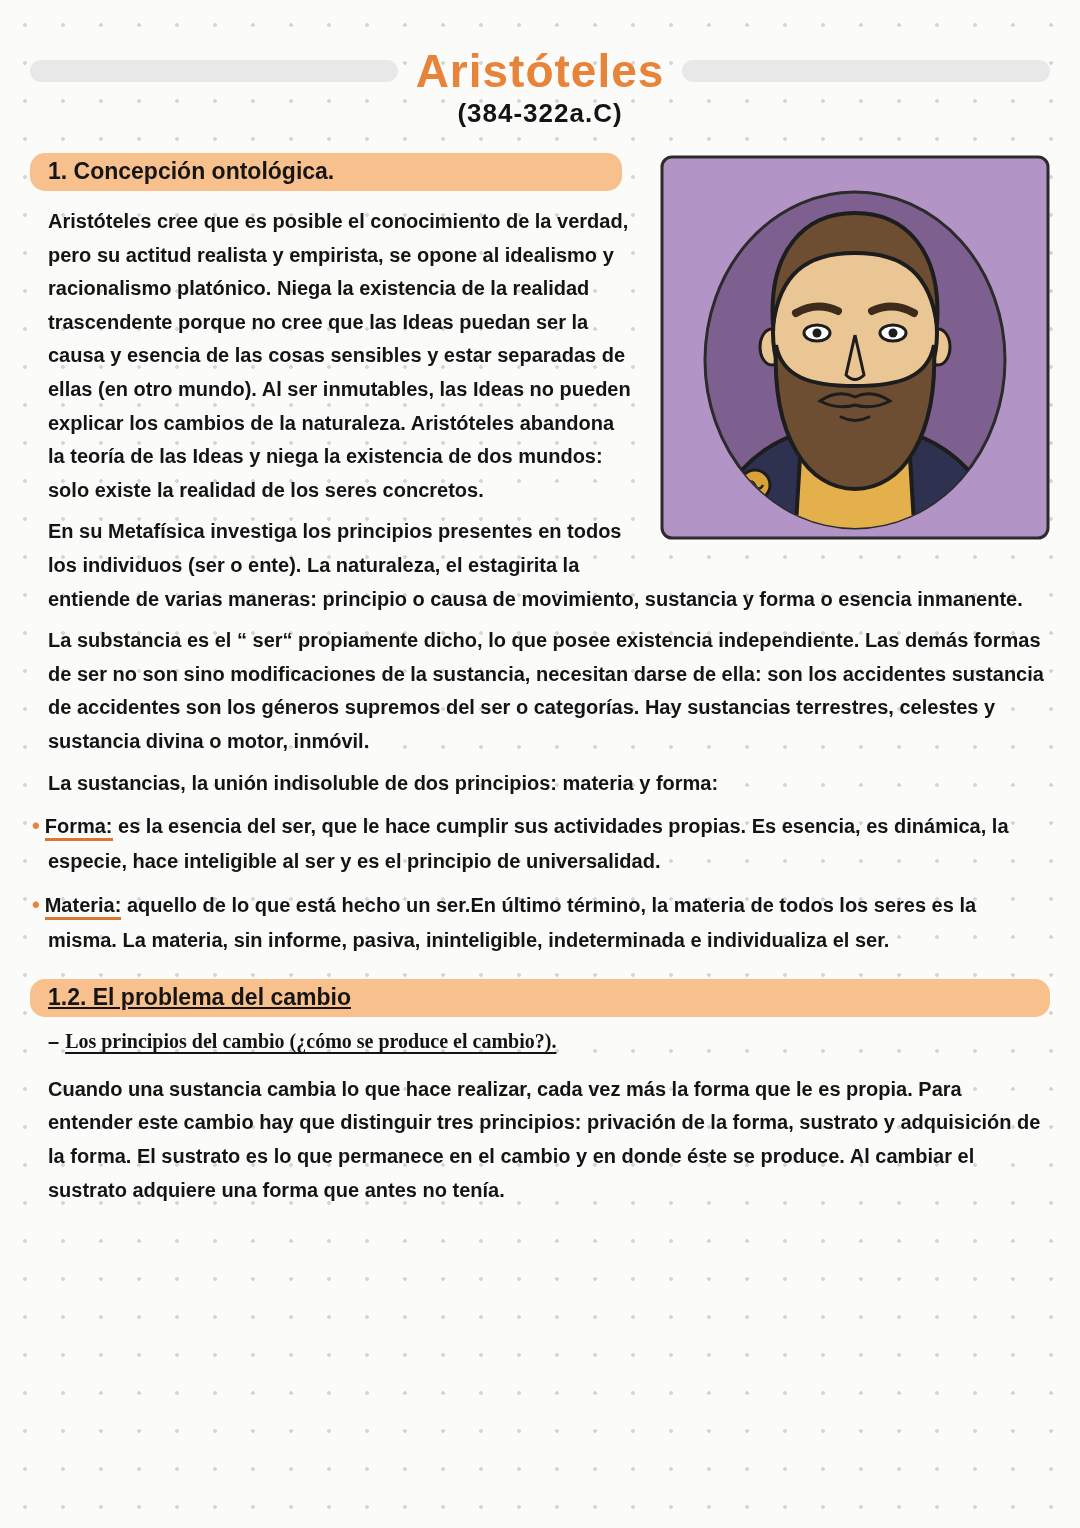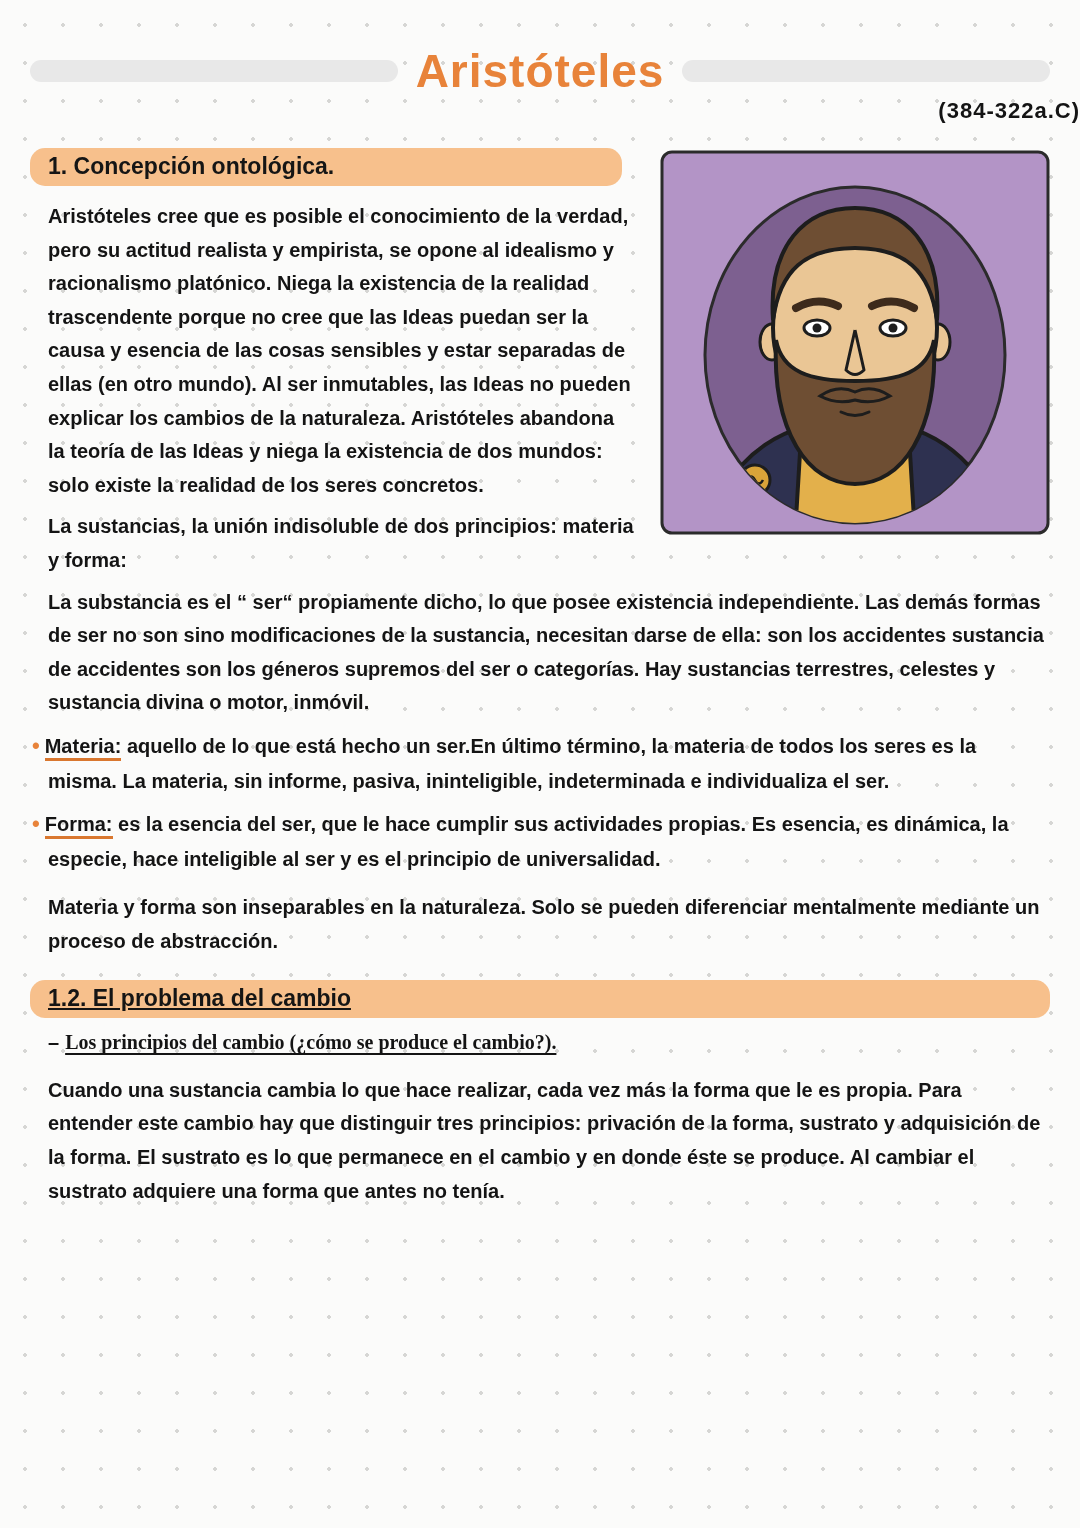--- a/index.html
+++ b/index.html
@@ -33,22 +33,22 @@
   }
   .page-title {
     margin: 0;
     font-size: 46px;
     font-weight: 700;
     letter-spacing: 1px;
     color: var(--accent-orange, #e8833a);
     white-space: nowrap;
   }
   .subtitle {
-    text-align: right;
-    font-size: 22px;
+    text-align: center;
+    font-size: 26px;
     font-weight: 700;
     margin-top: 0px;
     letter-spacing: 1px;
   }
 
   
   .main { margin: 10px 30px 1px 30px; }
 
   .portrait {
     float: right;
@@ -148,32 +148,32 @@
         </g>
       </svg>
     </div>
 
     <div class="banner banner-narrow" id="banner-s1">
       <span>1.  Concepción ontológica.</span>
     </div>
 
 
     <p class="body-text">Aristóteles cree que es posible el conocimiento de la verdad, pero su actitud realista y empirista, se opone al idealismo y racionalismo platónico. Niega la existencia de la realidad trascendente porque no cree que las Ideas puedan ser la causa y esencia de las cosas sensibles y estar separadas de ellas (en otro mundo). Al ser inmutables, las Ideas no pueden explicar los cambios de la naturaleza. Aristóteles abandona la teoría de las Ideas y niega la existencia de dos mundos: solo existe la realidad de los seres concretos.</p>
+    <p class="body-text">En su Metafísica investiga los principios presentes en todos los individuos (ser o ente). La naturaleza, el estagirita la entiende de varias maneras: principio o causa de movimiento, sustancia y forma o esencia inmanente.</p>
+    <p class="body-text">La substancia es el “ ser“ propiamente dicho, lo que posee existencia independiente. Las demás formas de ser no son sino modificaciones de la sustancia, necesitan darse de ella: son los accidentes sustancia de accidentes son los géneros supremos del ser o categorías. Hay sustancias terrestres, celestes y sustancia divina o motor, inmóvil.</p>
     <p class="body-text">La sustancias, la unión indisoluble de dos principios: materia y forma:</p>
-    <p class="body-text">La substancia es el “ ser“ propiamente dicho, lo que posee existencia independiente. Las demás formas de ser no son sino modificaciones de la sustancia, necesitan darse de ella: son los accidentes sustancia de accidentes son los géneros supremos del ser o categorías. Hay sustancias terrestres, celestes y sustancia divina o motor, inmóvil.</p>
+
+    <div class="body-text bullet">
+      <span class="dot">•</span><span class="lead">Forma:</span><span> es la esencia del ser, que le hace cumplir sus actividades propias. Es esencia, es dinámica, la especie, hace inteligible al ser y es el principio de universalidad.</span>
+    </div>
 
     <div class="body-text bullet">
       <span class="dot">•</span><span class="lead">Materia:</span><span> aquello de lo que está hecho un ser.En último término, la materia de todos los seres es la misma. La materia, sin informe, pasiva, ininteligible, indeterminada e individualiza el ser.</span>
     </div>
 
-    <div class="body-text bullet">
-      <span class="dot">•</span><span class="lead">Forma:</span><span> es la esencia del ser, que le hace cumplir sus actividades propias. Es esencia, es dinámica, la especie, hace inteligible al ser y es el principio de universalidad.</span>
-    </div>
-
-    <p class="body-text">Materia y forma son inseparables en la naturaleza. Solo se pueden diferenciar mentalmente mediante un proceso de abstracción.</p>
 
     <div class="banner" id="banner-s12">
       <span>1.2. El problema del cambio</span>
     </div>
 
 
     <div class="body-text dash-line">
       <span class="dash">–</span><span class="u-black">Los principios del cambio (¿cómo se produce el cambio?).</span>
     </div>
 

